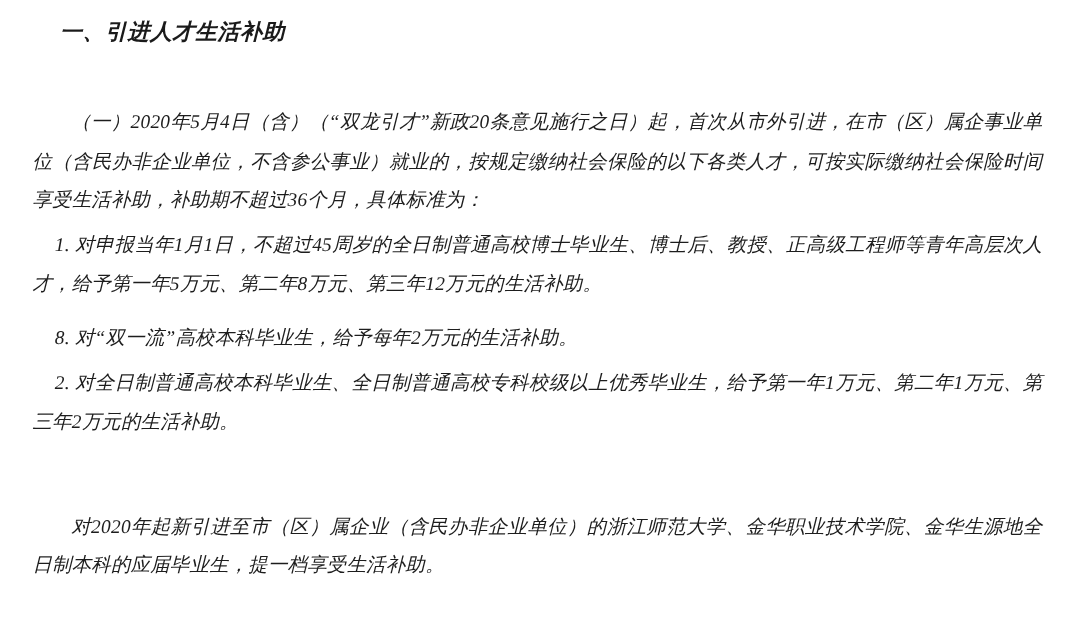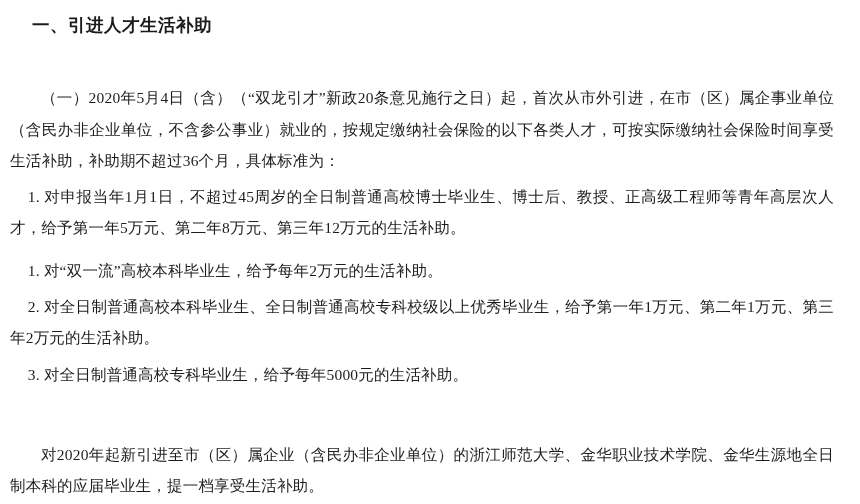--- a/index.html
+++ b/index.html
@@ -11,22 +11,23 @@
     height: 504px;
     background: #ffffff;
     font-family: "Liberation Serif", "DejaVu Serif", serif;
     color: #1a1a1a;
     overflow: hidden;
   }
   .page {
     width: 860px;
     height: 504px;
     box-sizing: border-box;
-    padding: 8px 26px 0 10px;
+    padding: 8px 26px 0 26px;
     position: relative;
+    font-style: italic;
   }
   .heading {
     font-size: 17.5px;
     font-weight: bold;
     color: #1a1a1a;
     letter-spacing: 0.5px;
     margin: 4px 0 10px 22px;
     line-height: 1.5;
   }
   p.para {
@@ -59,24 +60,23 @@
   <p class="para indent2">（一）2020年5月4日（含）（“双龙引才”新政20条意见施行之日）起，首次从市外引进，在市（区）属企事业单位（含民办非企业单位，不含参公事业）就业的，按规定缴纳社会保险的以下各类人才，可按实际缴纳社会保险时间享受生活补助，补助期不超过36个月，具体标准为：</p>
   <div class="spacer-sm"></div>
 
   <p class="para indent1">1. 对申报当年1月1日，不超过45周岁的全日制普通高校博士毕业生、博士后、教授、正高级工程师等青年高层次人才，给予第一年5万元、第二年8万元、第三年12万元的生活补助。</p>
   <div class="spacer-sm"></div>
 
   <div class="spacer-sm"></div>
 
   <div class="spacer-sm"></div>
 
-  <p class="para indent1">1. 对“双一流”高校本科毕业生，给予每年2万元的生活补助。</p>
+  <p class="para indent1">8. 对“双一流”高校本科毕业生，给予每年2万元的生活补助。</p>
   <div class="spacer-sm"></div>
 
   <p class="para indent1">2. 对全日制普通高校本科毕业生、全日制普通高校专科校级以上优秀毕业生，给予第一年1万元、第二年1万元、第三年2万元的生活补助。</p>
   <div class="spacer-sm"></div>
 
-  <p class="para indent1">3. 对全日制普通高校专科毕业生，给予每年5000元的生活补助。</p>
   <div class="spacer-sm"></div>
 
   <p class="para indent2">对2020年起新引进至市（区）属企业（含民办非企业单位）的浙江师范大学、金华职业技术学院、金华生源地全日制本科的应届毕业生，提一档享受生活补助。</p>
 
 </div>
 
 </body></html>

